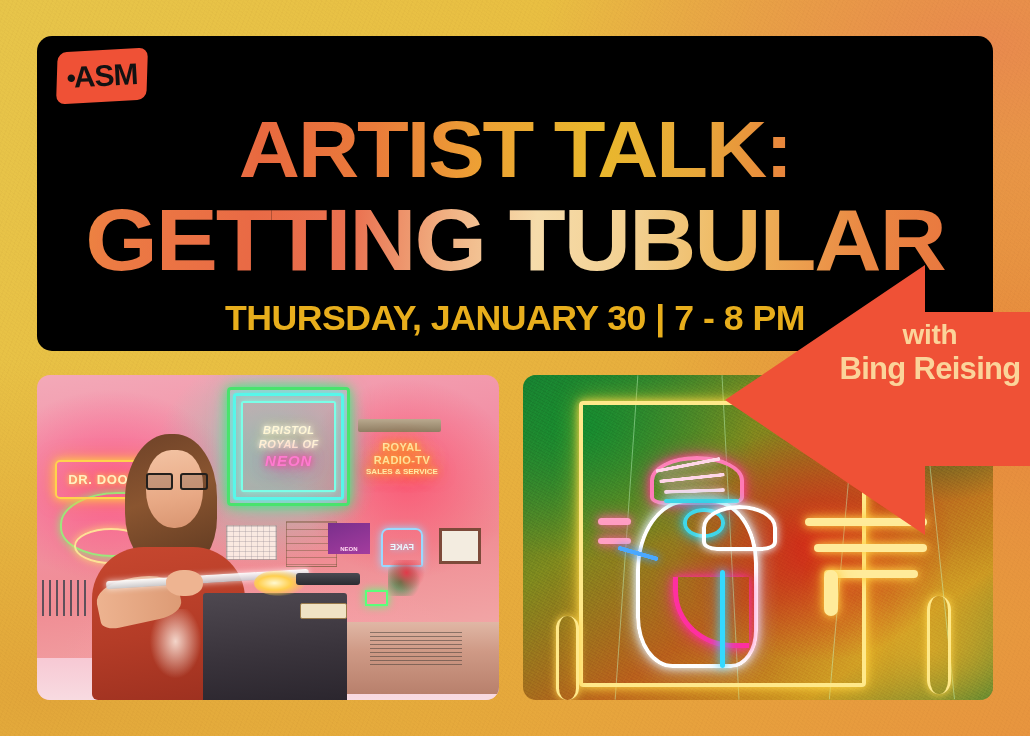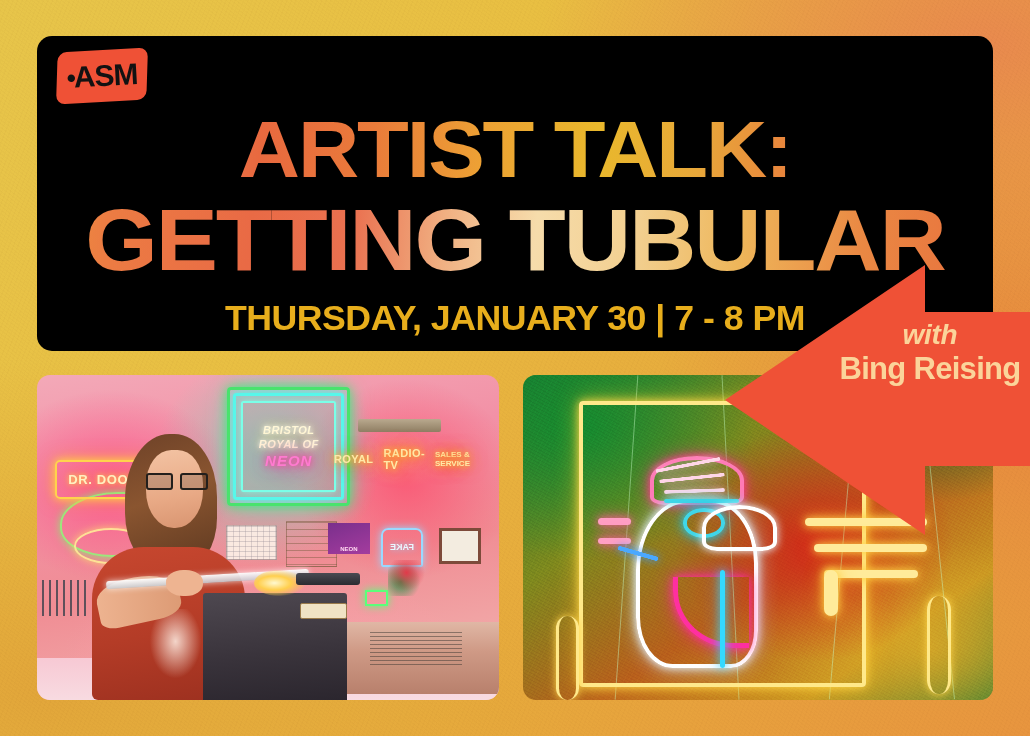--- a/index.html
+++ b/index.html
@@ -120,21 +120,21 @@
     font-family:"Liberation Sans", sans-serif;
     font-style:italic;
   }
   #sign-bristol .neon-word {
     color:#ff7ad0; font-size:15px; letter-spacing:1px;
     text-shadow:0 0 6px #ff3ea0,0 0 15px #ff3ea0,0 0 24px #ff2090;
   }
   
   #sign-royal {
     position:absolute; left:69%; top:17%; width:20%; height:17.5%;
-    display:flex; flex-direction:row; align-items:center; justify-content:center; gap:10px;
+    display:flex; flex-direction:column; align-items:center; justify-content:center; gap:1px;
     background:radial-gradient(ellipse at center, rgba(255,230,120,.16), rgba(255,230,120,0) 72%);
   }
   #sign-royal span {
     color:#ffe9a8; font-size:11px; font-weight:bold; letter-spacing:.4px;
     text-shadow:0 0 5px #ffbe2e,0 0 12px #ff9a17,0 0 20px #ff7a10;
   }
   #sign-royal .small { font-size:8px; letter-spacing:0; }
   #sign-royal-bar {
     position:absolute; left:69.5%; top:13.5%; width:18%; height:4%;
     background:linear-gradient(180deg,#b9a98e,#8f7e63); border-radius:2px;
@@ -377,21 +377,21 @@
   #arrow {
     position:absolute; left:718px; top:258px; width:312px; height:282px;
     filter:none;
   }
   #arrow svg { display:block; width:100%; height:100%; }
   #arrow-text {
     position:absolute; left:112px; top:60px; width:200px;
     text-align:center; color:#fbd49a; line-height:1.18;
     font-family:"Liberation Sans", sans-serif;
   }
-  #arrow-text .with { font-size:28px; font-weight:bold; letter-spacing:-.3px;font-style:italic; }
+  #arrow-text .with { font-size:28px; font-weight:bold; letter-spacing:-.3px; }
   #arrow-text .name { font-size:31px; font-weight:bold; letter-spacing:-.7px; white-space:nowrap; }
 </style>
 </head>
 <body>
 
 <div id="bg"></div>
 <div id="grain"></div>
 
 <div id="hero">
 

